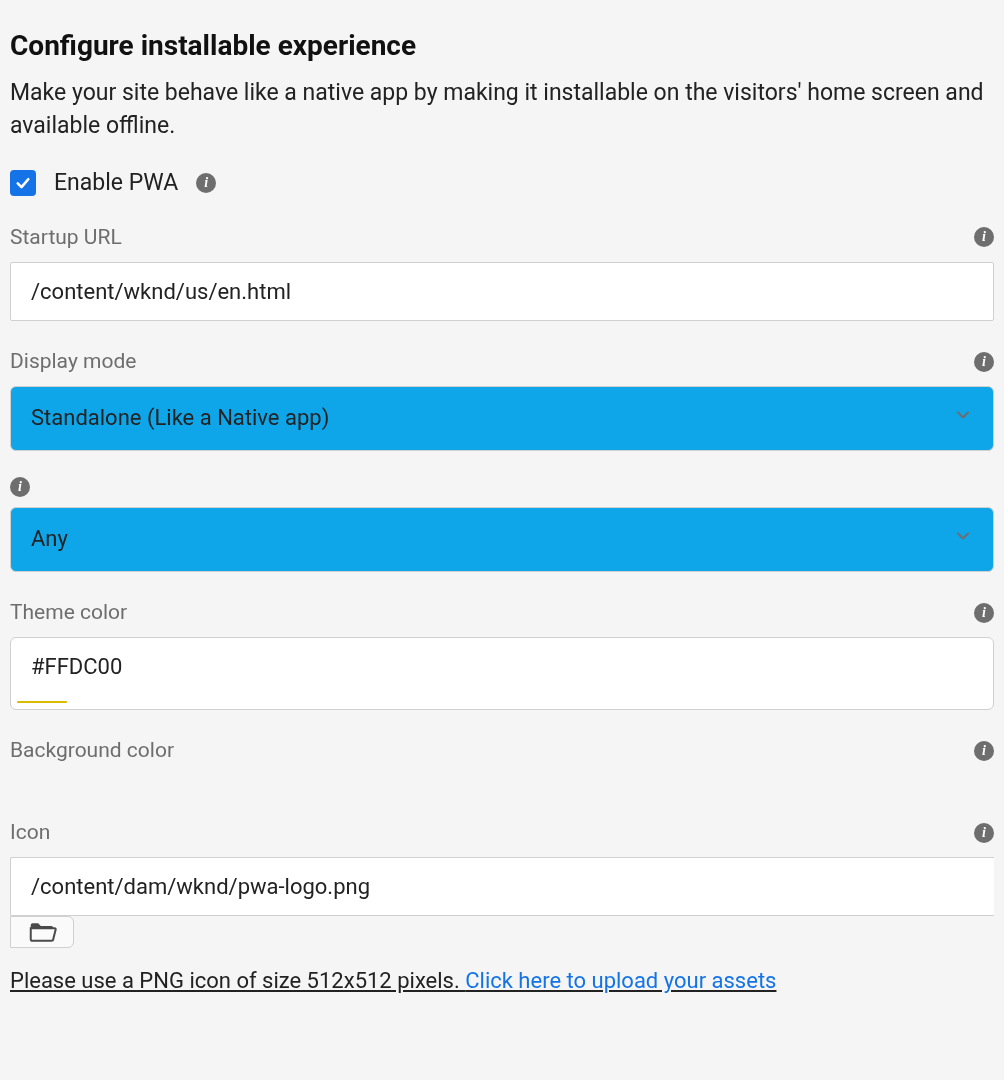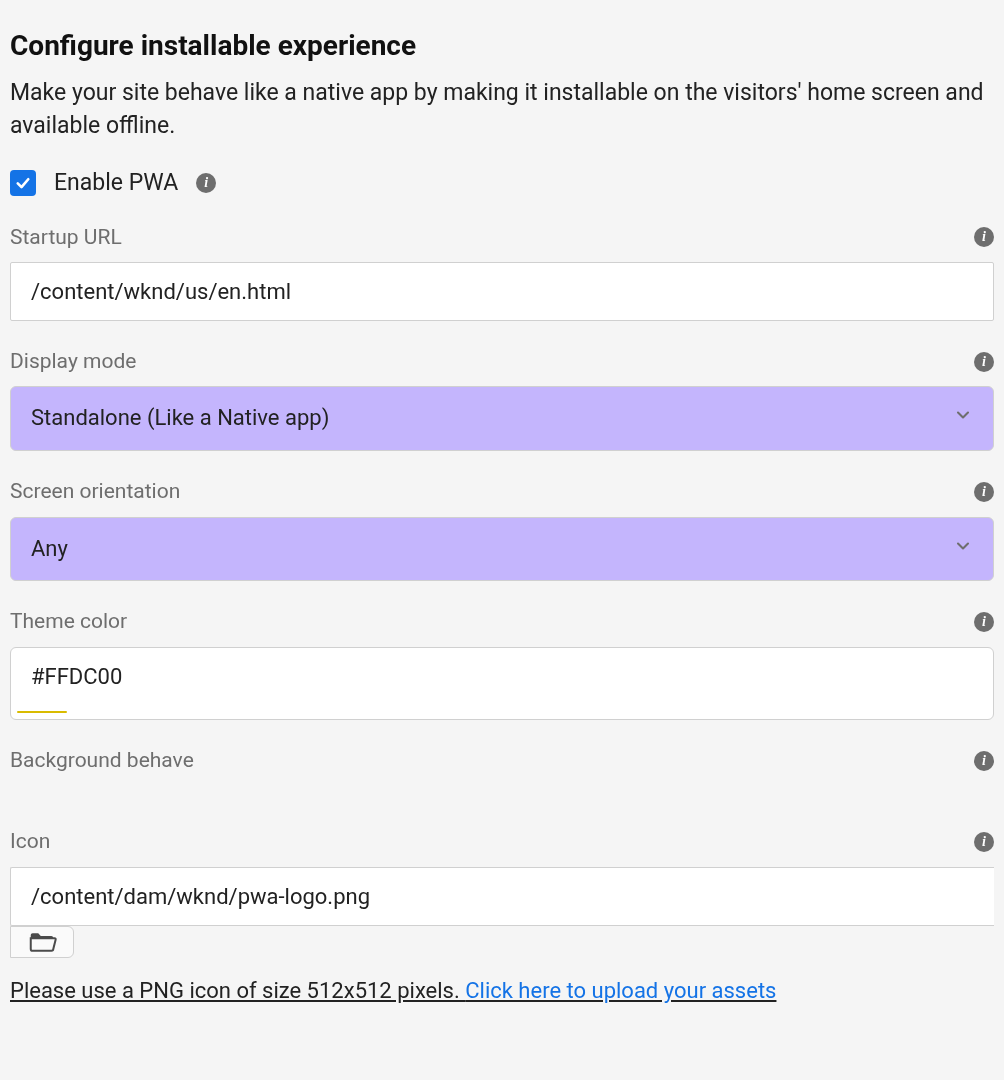--- a/index.html
+++ b/index.html
@@ -82,21 +82,21 @@
     color: #222;
     outline: none;
     font-family: inherit;
   }
   .select-box {
     width: 100%;
     font-size: 22px;
     padding: 16px 20px;
     border: 1px solid #d0d0d0;
     border-radius: 6px;
-    background: #c4b5fd;
+    background: #0ea5e9;
     color: #222;
     display: flex;
     align-items: center;
     justify-content: space-between;
   }
   .chevron svg { width: 20px; height: 20px; }
   .color-row {
     display: flex;
     align-items: stretch;
     border: 1px solid #d0d0d0;
@@ -188,21 +188,20 @@
     <span class="chevron">
       <svg viewBox="0 0 24 24">
           <path fill="none" stroke="#6e6e6e" stroke-width="2.5" stroke-linecap="round" stroke-linejoin="round" d="M6 9l6 6 6-6"></path>
         </svg>
     </span>
   </div>
 </div>
 
 <div class="field">
   <div class="field-label-row">
-    <span class="field-label">Screen orientation</span>
     <span class="info-icon">i</span>
   </div>
   <div class="select-box">
     <span>Any</span>
     <span class="chevron">
       <svg viewBox="0 0 24 24">
           <path fill="none" stroke="#6e6e6e" stroke-width="2.5" stroke-linecap="round" stroke-linejoin="round" d="M6 9l6 6 6-6"></path>
         </svg>
     </span>
   </div>
@@ -214,21 +213,21 @@
     <span class="info-icon">i</span>
   </div>
   <div class="color-row">
     <input type="text" class="color-text" value="#FFDC00" style="">
     <div class="color-swatch" style="background:#FFDC00"></div>
   </div>
 </div>
 
 <div class="field">
   <div class="field-label-row">
-    <span class="field-label">Background behave</span>
+    <span class="field-label">Background color</span>
     <span class="info-icon">i</span>
   </div>
 </div>
 
 <div class="field" style="margin-top:52px;">
   <div class="field-label-row">
     <span class="field-label">Icon</span>
     <span class="info-icon">i</span>
   </div>
   <div class="icon-row">

